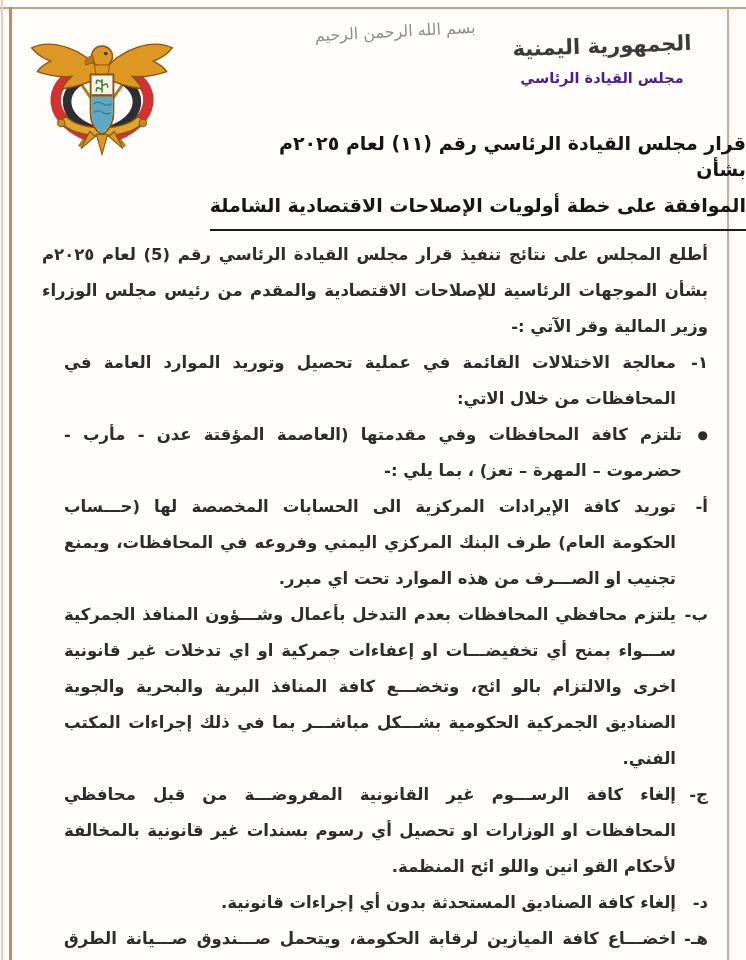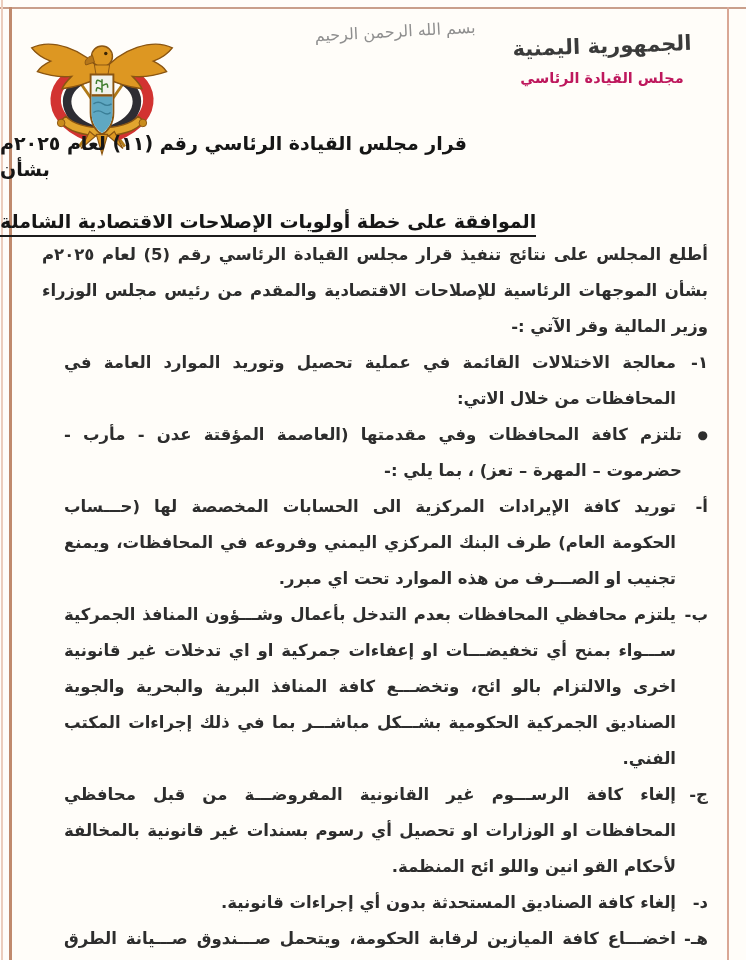--- a/index.html
+++ b/index.html
@@ -20,28 +20,28 @@
 
   
   .emblem { position:absolute; left:26px; top:28px; width:152px; height:130px; }
   .basmala {
     position:absolute; left:295px; top:22px; width:200px;
     text-align:center; color:#8f8f8f; font-size:16px; font-weight:500;
     transform:rotate(-3deg); direction:rtl;
   }
   .org-block { position:absolute; right:34px; top:34px; width:220px; text-align:center; direction:rtl; }
   .republic  { font-size:21px; color:#3a3a3a; font-weight:600; transform:rotate(-2deg); letter-spacing:1px; }
-  .council   { font-size:14.5px; color:#be185d; font-weight:700; margin-top:12px; }
+  .council   { font-size:14.5px; color:#4c1d95; font-weight:700; margin-top:12px; }
 
   
-  .title-block { position:absolute; top:132px; left:0; right:0; text-align:left; direction:rtl; color:#161616; }
+  .title-block { position:absolute; top:132px; left:0; right:0; text-align:right; direction:rtl; color:#161616; }
   .title-line1 { font-size:19px; font-weight:700; }
   .title-about { font-size:19px; font-weight:700; margin-top:4px; }
-  .title-subject { font-size:19px; font-weight:700; margin-top:30px; display:inline-block;
-                   border-bottom:2.5px solid #1c1c1c; padding-bottom:3px; }
+  .title-subject { font-size:19px; font-weight:700; margin-top:14px; display:inline-block;
+                   border-bottom:2.5px solid #1c1c1c; padding-bottom:13px; }
 
   
   .body-block {
     position:absolute; top:237px; right:38px; left:42px;
     direction:rtl; color:#2d2d2d;
     font-size:16.5px; font-weight:600; line-height:36px;
     text-align:justify;
   }
   .para { text-align:justify; }
   .row { display:flex; }

